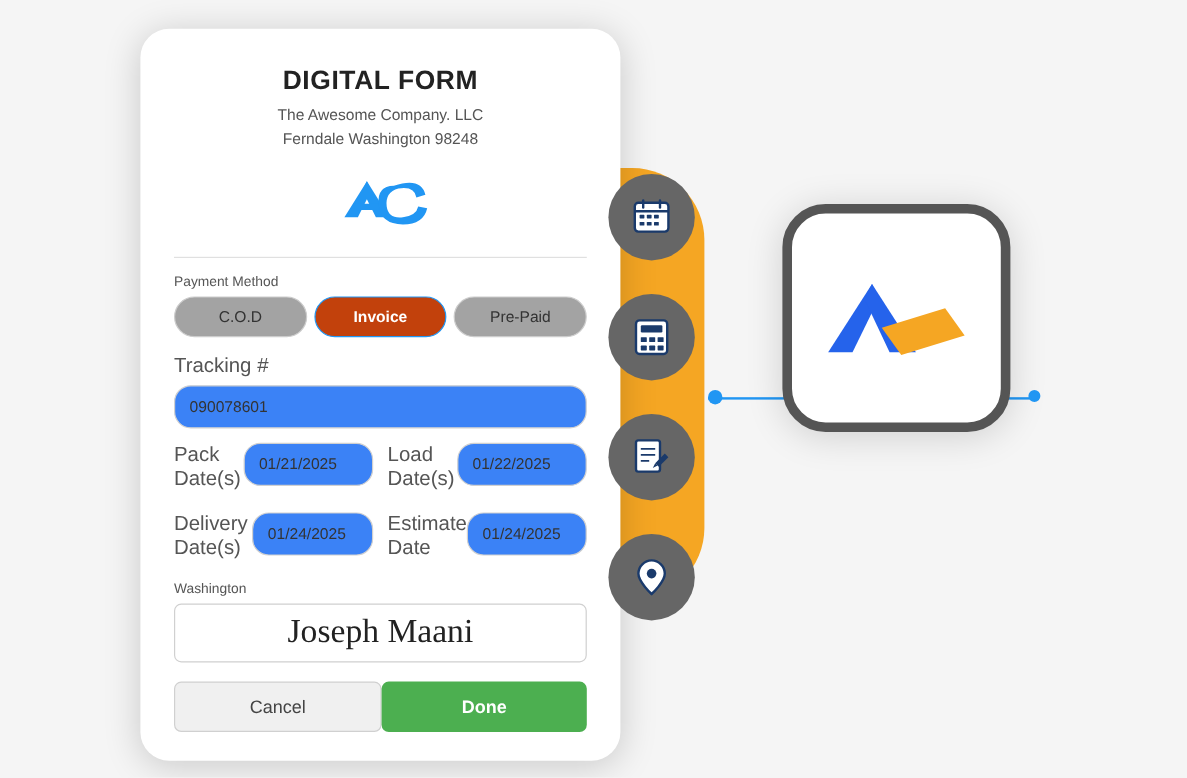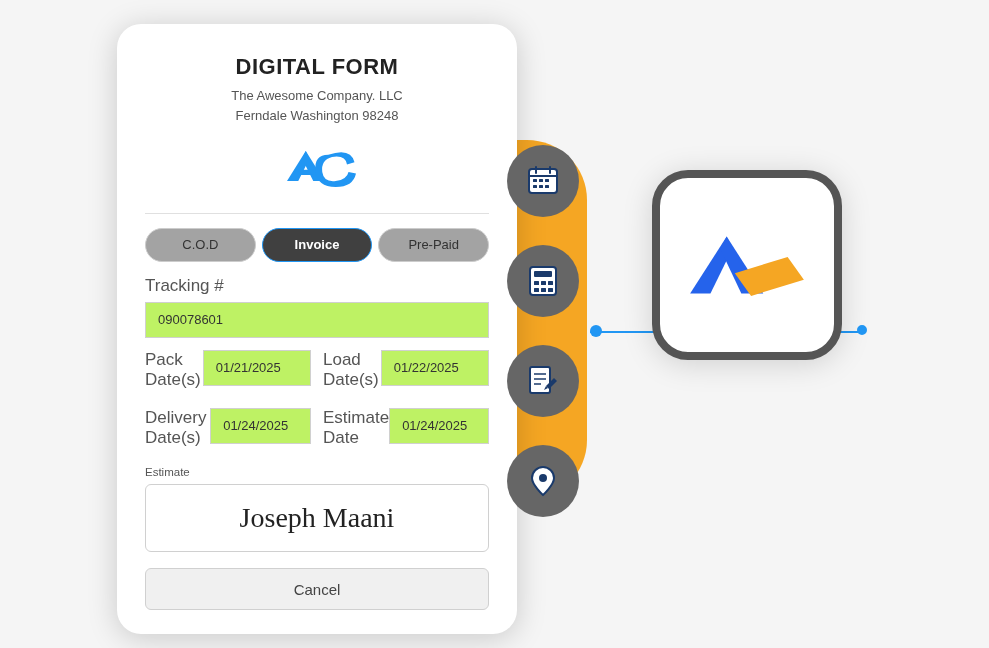--- a/index.html
+++ b/index.html
@@ -95,40 +95,40 @@
       font-size: 13px;
       font-weight: 500;
       color: #333;
       cursor: pointer;
       display: flex;
       align-items: center;
       justify-content: center;
     }
 
     .payment-btn.active {
-      background: #404040;
+      background: #c2410c;
       border-color: #2196f3;
       color: #fff;
       font-weight: 600;
     }
 
     .form-group {
       width: 100%;
       margin-bottom: 12px;
     }
 
     .form-input {
       width: 100%;
       height: 36px;
       border: 1.5px solid #d0d0d0;
-      border-radius: 0;
+      border-radius: 14px;
       padding: 0 12px;
       font-size: 13px;
       color: #333;
-      background: #bef264;
+      background: #3b82f6;
       outline: none;
     }
 
     .form-row {
       display: flex;
       gap: 12px;
       width: 100%;
       margin-bottom: 12px;
     }
 
@@ -317,20 +317,21 @@
         <path d="M20 50 L45 10 L50 20 L35 50 Z" fill="#2196f3"></path>
         <path d="M45 10 L70 50 L55 50 L40 20 Z" fill="#2196f3"></path>
         <path d="M30 35 L60 35 L58 42 L32 42 Z" fill="#2196f3"></path>
 
         <path d="M75 15 Q105 5 110 25 L100 28 Q98 15 80 18 Q65 22 67 38 Q69 52 85 50 Q100 48 102 38 L112 40 Q108 58 85 58 Q60 58 58 36 Q56 15 75 15Z" fill="#2196f3"></path>
       </svg>
     </div>
 
     <div class="divider"></div>
 
+    <div class="field-label-full">Payment Method</div>
     <div class="payment-methods">
       <button class="payment-btn">C.O.D</button>
       <button class="payment-btn active">Invoice</button>
       <button class="payment-btn">Pre-Paid</button>
     </div>
 
     <div class="form-group">
       <div class="field-label">Tracking #</div>
       <input class="form-input" type="text" value="090078601" style="">
     </div>
@@ -350,27 +351,28 @@
       <div class="form-col">
         <div class="field-label">Delivery Date(s)</div>
         <input class="form-input" type="text" value="01/24/2025" style="">
       </div>
       <div class="form-col">
         <div class="field-label">Estimate Date</div>
         <input class="form-input" type="text" value="01/24/2025" style="">
       </div>
     </div>
 
-    <div class="field-label-full">Estimate</div>
+    <div class="field-label-full">Washington</div>
     <div class="signature-area">
       <span class="signature-text">Joseph Maani</span>
     </div>
 
     <div class="action-buttons">
       <button class="btn-cancel">Cancel</button>
+      <button class="btn-done">Done</button>
     </div>
   </div>
 
   <div class="connector-bar"></div>
 
   <div class="icon-circle icon-circle-1">
     <svg viewBox="0 0 34 34" fill="none" xmlns="http://www.w3.org/2000/svg">
       <rect x="3" y="5" width="28" height="24" rx="3" stroke="#1a3a6b" stroke-width="2" fill="white"></rect>
       <line x1="3" y1="12" x2="31" y2="12" stroke="#1a3a6b" stroke-width="2"></line>
       <line x1="10" y1="3" x2="10" y2="9" stroke="#1a3a6b" stroke-width="2" stroke-linecap="round"></line>

